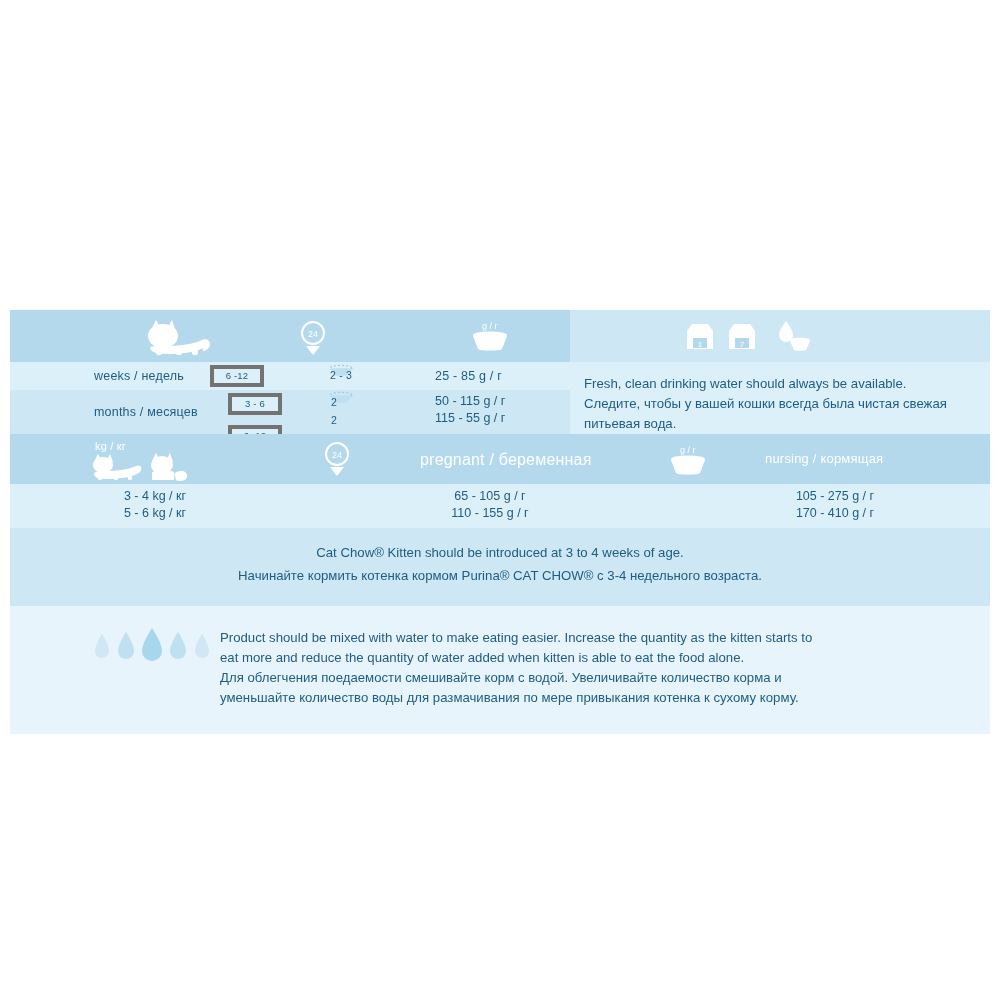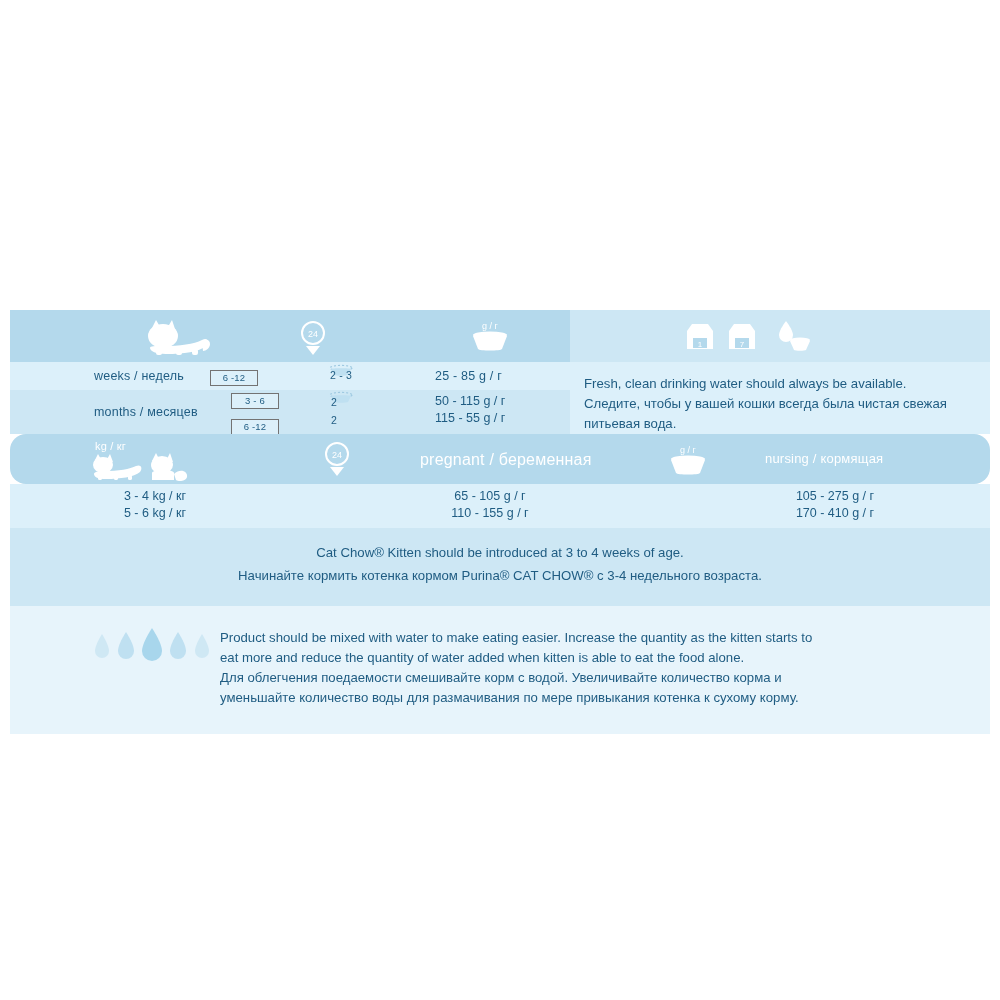--- a/index.html
+++ b/index.html
@@ -55,41 +55,41 @@
 
   .r2 { height: 28px; align-items: center; }
   .r3 { height: 44px; }
 
   .txt { font-size: 12.5px; letter-spacing: .2px; }
   .txt-c { text-align: center; }
 
   .chip {
     display: inline-block;
     background: #dcf0fa;
-    border: 1px solid #737373;
+    border: 4px solid #737373;
     color: #1f5c82;
     font-size: 9.5px;
     line-height: 12px;
     padding: 1px 6px 1px 6px;
     min-width: 34px;
     text-align: center;
     letter-spacing: .2px;
   }
   .chip-wrap { display: flex; flex-direction: column; gap: 10px; align-items: center; }
 
   
   .water-note {
     padding: 12px 0 0 14px;
     font-size: 13.2px;
     line-height: 20px;
     color: #1f5c82;
   }
 
   
-  .adult-hdr { height: 50px; position: relative; border-radius: 16px; }
+  .adult-hdr { height: 50px; position: relative; }
   .adult-col1 { width: 290px; position: relative; }
   .adult-col2 { width: 20px; }
   .adult-col3 { flex: 1; position: relative; }
 
   .adult-vals { height: 44px; }
   .adult-vals .kg { width: 290px; text-align: center; }
   .adult-vals .pg { flex: 1; text-align: center; }
   .adult-vals .ns { width: 310px; text-align: center; }
 
   .small-line { font-size: 12.5px; line-height: 17px; }

